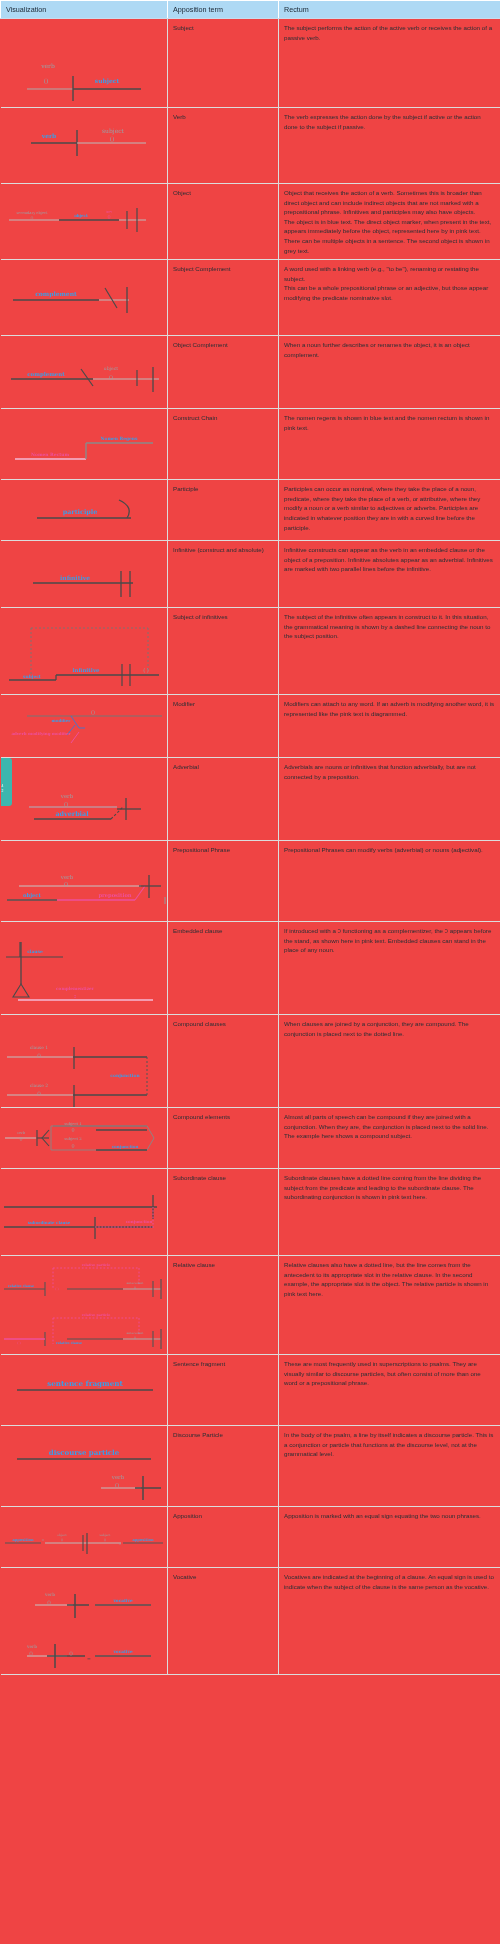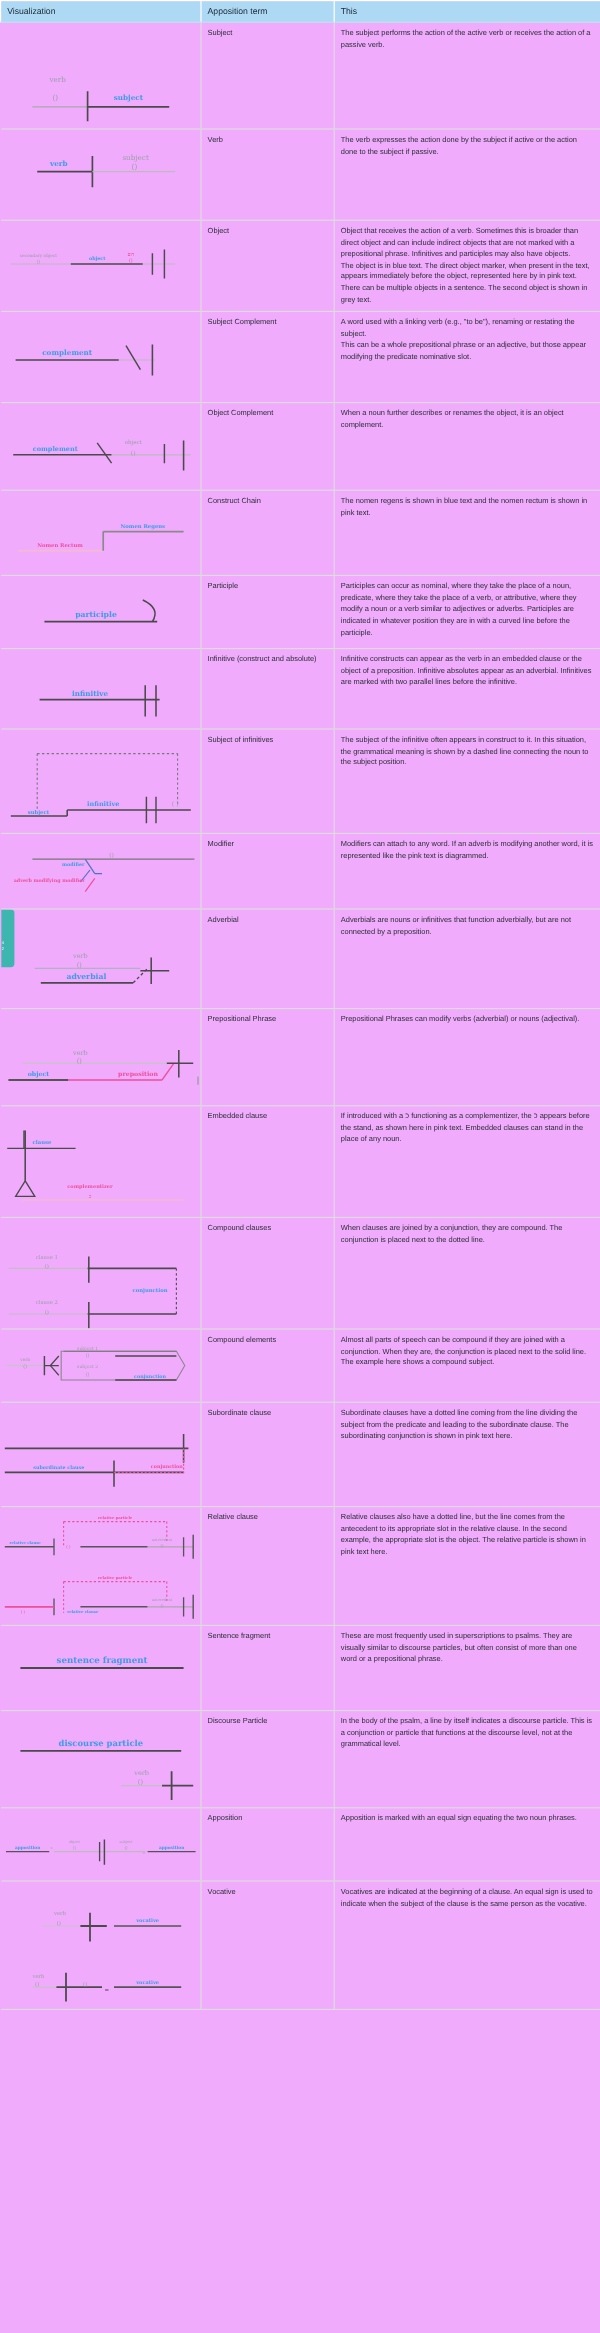--- a/index.html
+++ b/index.html
@@ -5,21 +5,21 @@
   * { box-sizing: border-box; }
   html, body {
     margin: 0; padding: 0;
     background: #ffffff;
     font-family: "Liberation Sans", sans-serif;
   }
   #page {
     width: 500px;
     min-height: 1944px;
     position: relative;
-    background: #f0abfc;
+    background: #ef4444;
   }
   table.ref {
     width: 500px;
     border-collapse: collapse;
     table-layout: fixed;
   }
   table.ref th {
     background: #aed9f4;
     color: #1b2733;
     font-weight: 400;
@@ -80,21 +80,21 @@
   <table class="ref">
     <colgroup>
       <col class="c-viz">
         <col class="c-term">
         <col class="c-notes">
     </colgroup>
     <thead>
       <tr>
         <th>Visualization</th>
         <th>Apposition term</th>
-        <th>This</th>
+        <th>Rectum</th>
       </tr>
     </thead>
     <tbody id="tbody">
         <tr>
           <td class="viz">
             <div class="dwrap">
               <svg width="167" height="88" viewBox="0 0 167 88" xmlns="http://www.w3.org/2000/svg">
                 <line x1="26" y1="70" x2="72" y2="70" stroke="#aaa" stroke-width="1"></line>
                 <line x1="72" y1="57" x2="72" y2="82" stroke="#4a4a4a" stroke-width="1.4"></line>
                 <line x1="72" y1="70" x2="140" y2="70" stroke="#4a4a4a" stroke-width="1.4"></line>

